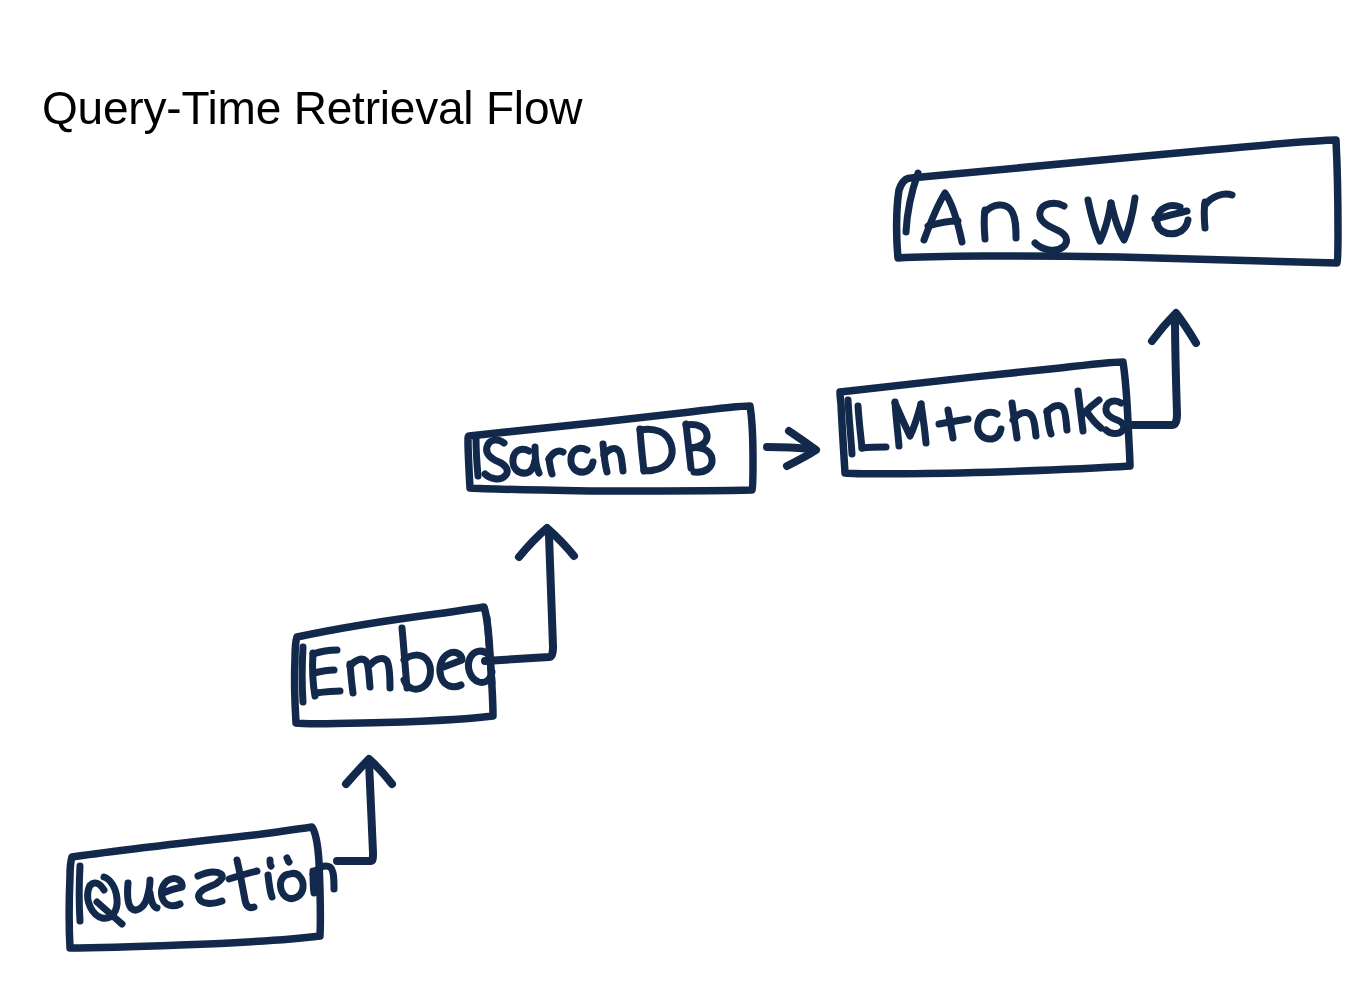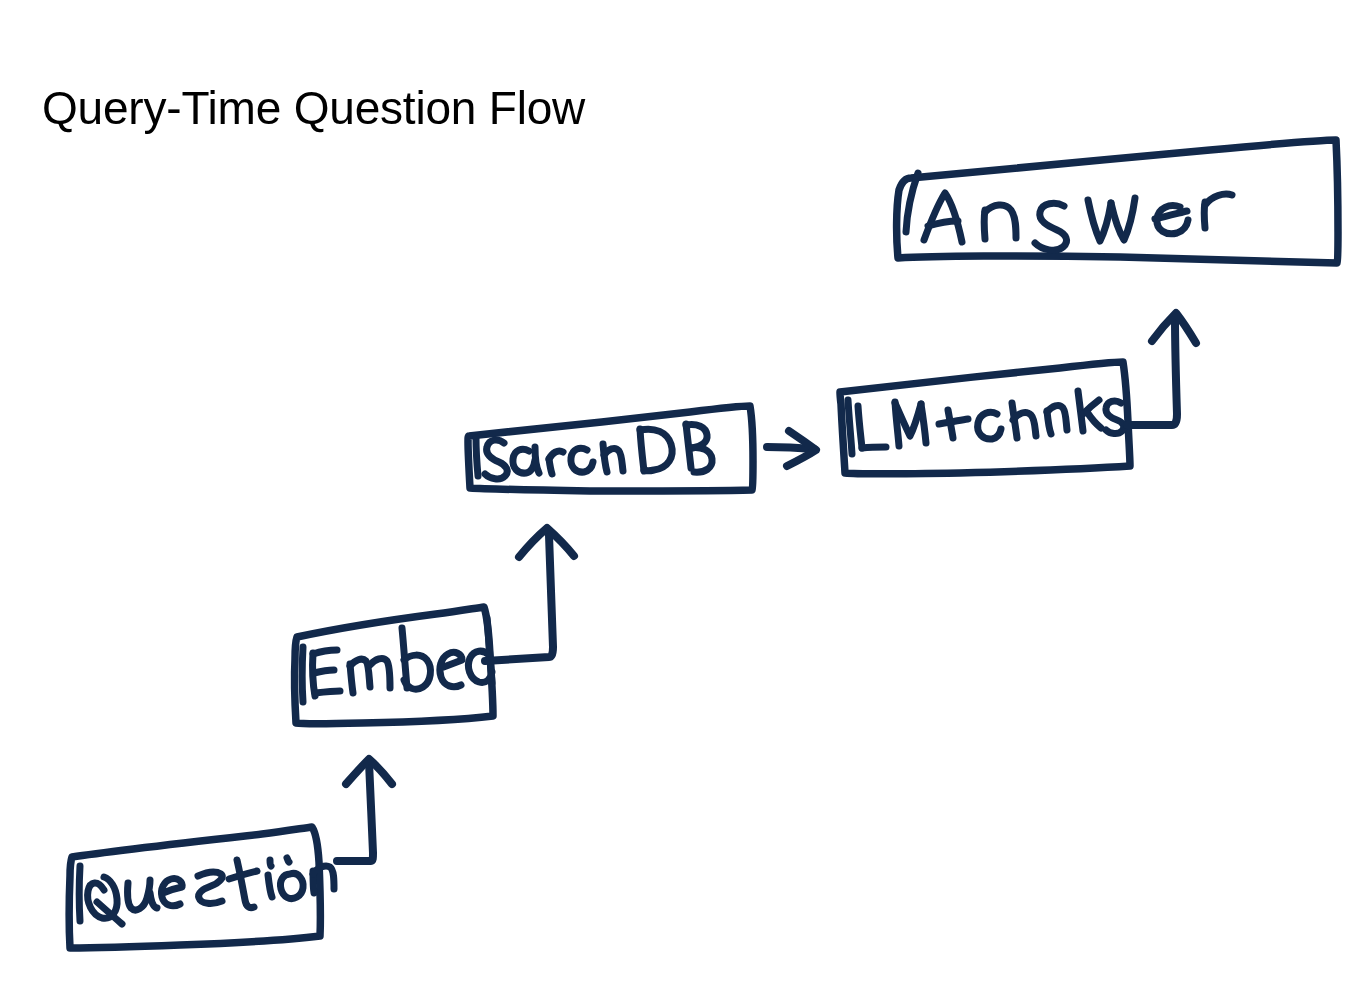--- a/index.html
+++ b/index.html
@@ -57,21 +57,21 @@
     width: 1px;
     height: 1px;
     overflow: hidden;
     clip: rect(0 0 0 0);
     white-space: nowrap;
   }
 </style>
 </head>
 <body style="background: rgb(255, 255, 255);">
 
-<div class="slide-title" style="color: rgb(0, 0, 0);">Query-Time Question Flow</div>
+<div class="slide-title" style="color: rgb(0, 0, 0);">Query-Time Retrieval Flow</div>
 
 <svg id="canvas" viewBox="0 0 1352 1000" xmlns="http://www.w3.org/2000/svg">
 
   <g>
     <path class="hand-stroke box-stroke" d="M72 857 C 110 851, 200 841, 262 834 C 286 831, 304 828, 312 827
              C 316 833, 318 846, 319 862
              C 320 886, 321 914, 320 936
              C 296 939, 236 943, 180 945
              C 130 947, 88 948, 70 948
              C 69 930, 69 900, 70 876

